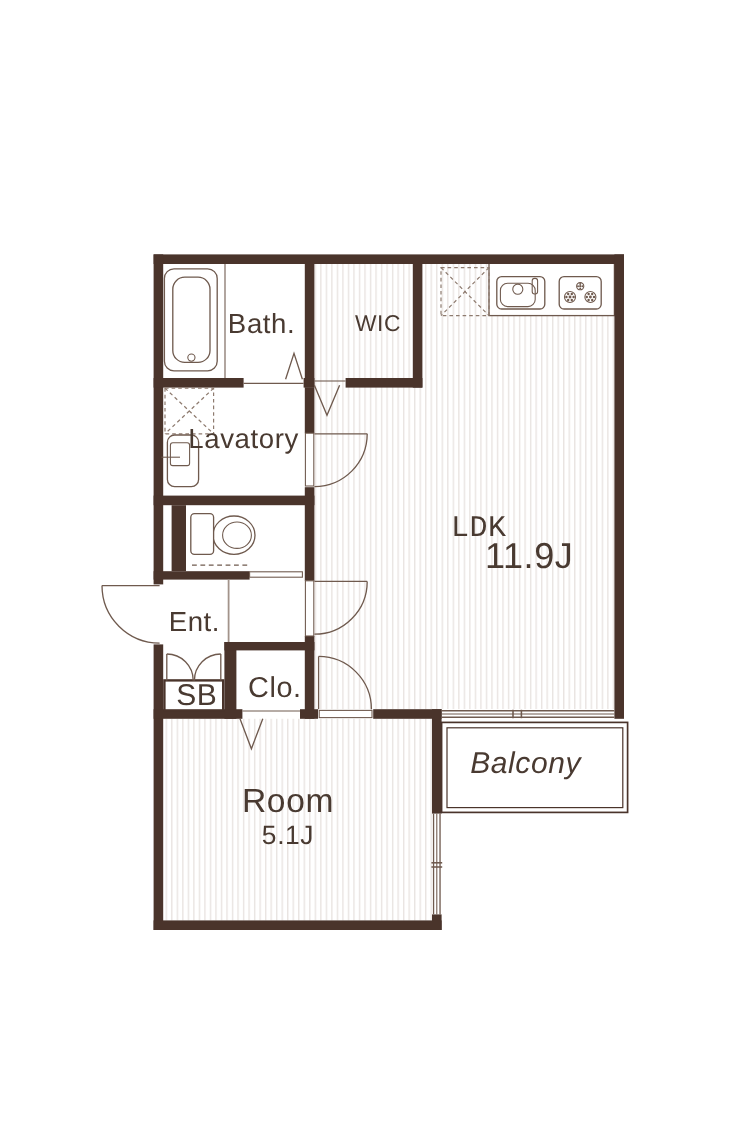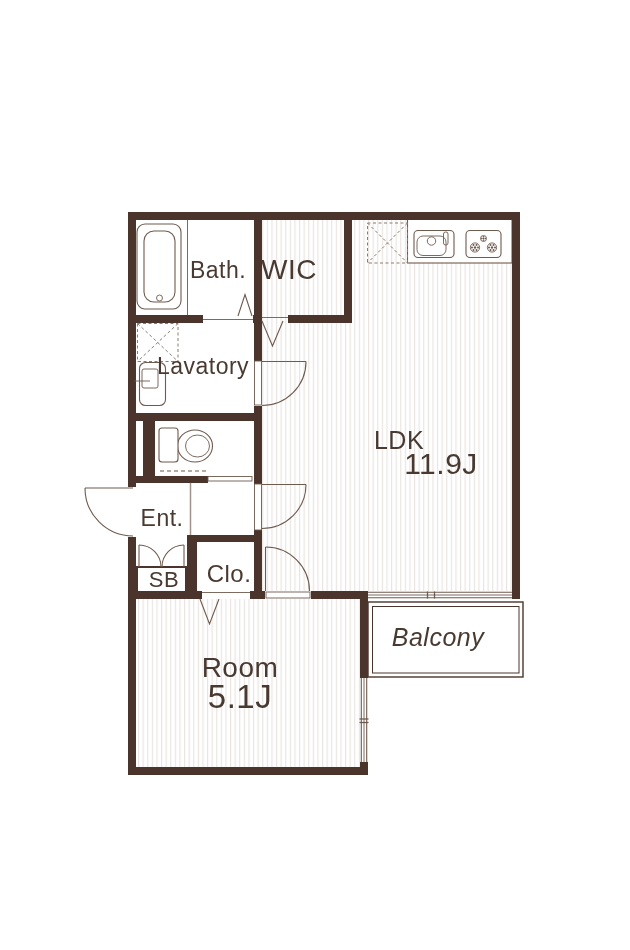--- a/index.html
+++ b/index.html
@@ -220,24 +220,24 @@
     </g>
 
     <g>
       <ellipse cx="195" cy="446" rx="17.5" ry="16" class="lnw" stroke-width="1.2"></ellipse>
       <ellipse cx="197.5" cy="446" rx="12" ry="11" class="ln thin"></ellipse>
       <rect x="159" y="428" width="19" height="34" rx="3" class="lnw" stroke-width="1.2"></rect>
     </g>
   </svg>
 
   <div class="label" style="left:218px; top:270px; font-size:23px;">Bath.</div>
-  <div class="label" style="left:289px; top:270px; font-size:28px;">WIC</div>
+  <div class="label" style="left:315px; top:270px; font-size:19px;">WIC</div>
   <div class="label" style="left:203px; top:366px; font-size:23px;">Lavatory</div>
-  <div class="label" style="left:399px; top:440px; font-size:25px;">LDK</div>
+  <div class="label" style="left:399px; top:440px; font-size:25px;font-family:Liberation Mono, monospace;">LDK</div>
   <div class="label" style="left:397px; top:464px; font-size:30px;margin-left:44px;">11.9J</div>
   <div class="label" style="left:162px; top:518px; font-size:23px;">Ent.</div>
-  <div class="label" style="left:164px; top:580px; font-size:22px;">SB</div>
+  <div class="label" style="left:164px; top:580px; font-size:25px;">SB</div>
   <div class="label" style="left:229px; top:574px; font-size:24px;">Clo.</div>
   <div class="label" style="left:240px; top:668px; font-size:28px;">Room</div>
-  <div class="label" style="left:240px; top:696px; font-size:33px;">5.1J</div>
+  <div class="label" style="left:240px; top:696px; font-size:22px;">5.1J</div>
   <div class="label" style="left:438px; top:637px; font-size:25px;font-style:italic;">Balcony</div>
 
 </div>
 
 </body></html>

